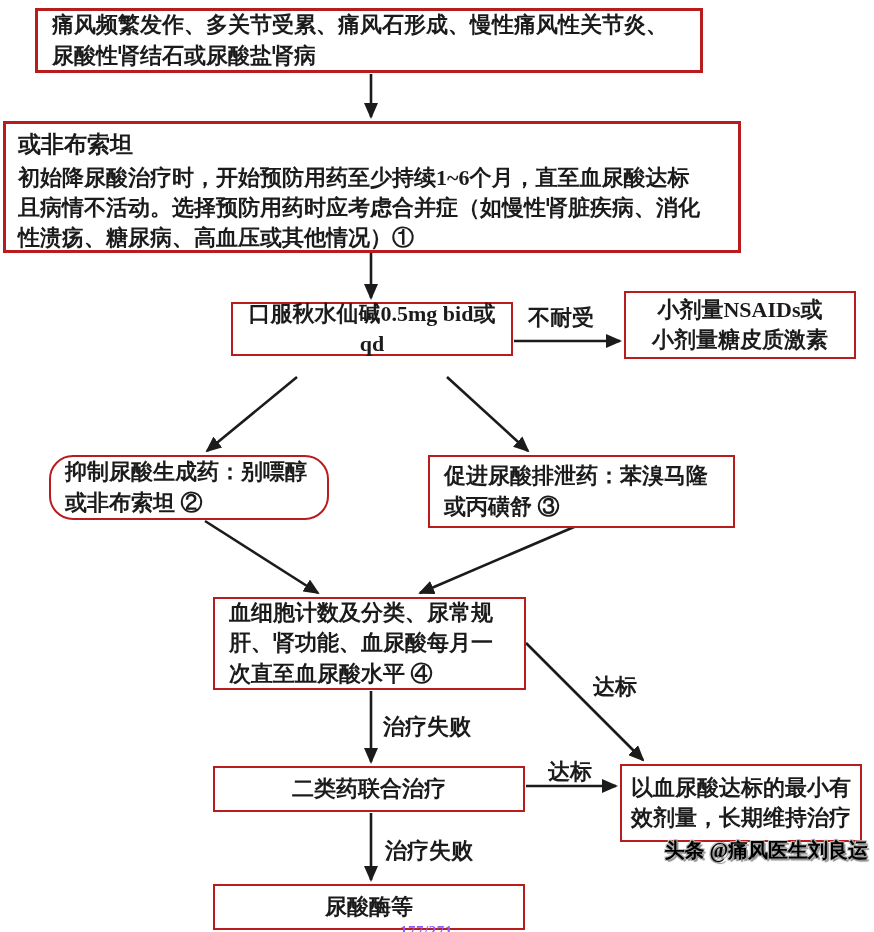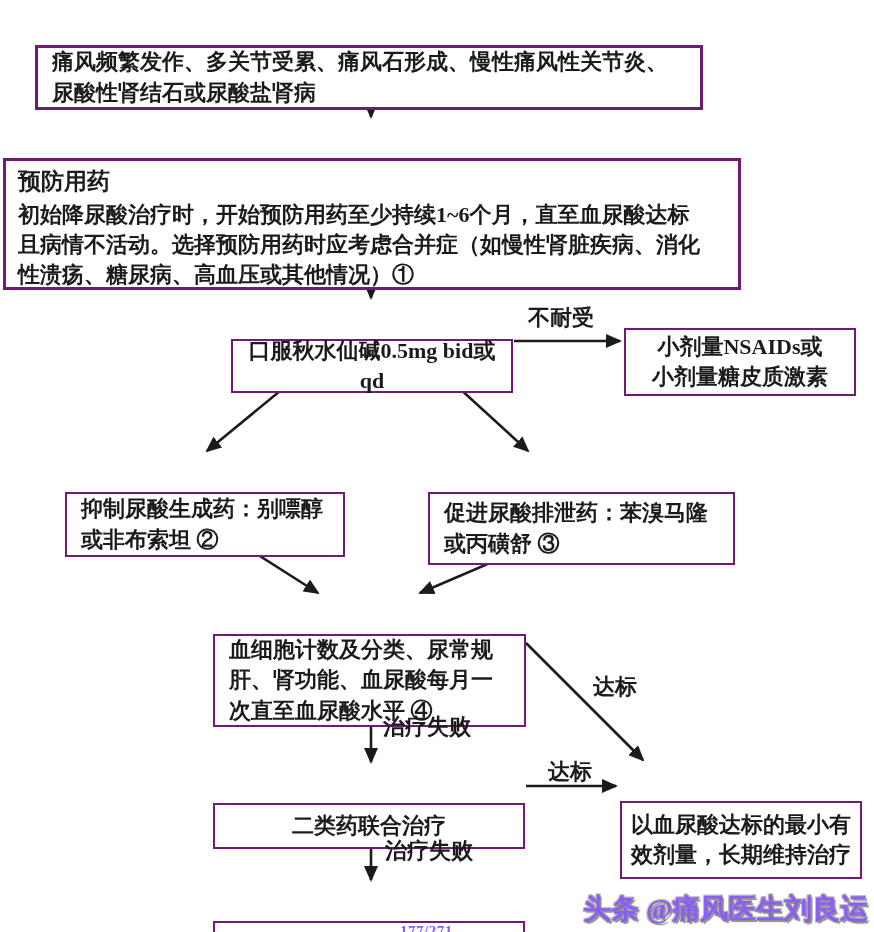--- a/index.html
+++ b/index.html
@@ -9,39 +9,38 @@
     background:#ffffff;
     font-family:"Liberation Serif","DejaVu Serif",serif;
     color:#1b1b1b;
     overflow:hidden;
   }
   #arrows{position:absolute;left:0;top:0;width:874px;height:932px;}
   .box{
     position:absolute;
     box-sizing:border-box;
     background:#ffffff;
-    border:2px solid #701a75;
+    border:2px solid #b91c1c;
     font-weight:bold;
     font-size:22px;
     line-height:1.38;
     display:flex;
     flex-direction:column;
     justify-content:center;
-    margin-top:37px;
   }
   .box .ln{white-space:nowrap;}
   .thick{border-width:3px;}
   .center{text-align:center;align-items:center;}
   .left{text-align:left;align-items:flex-start;}
   #box-criteria{left:35px;top:8px;width:668px;height:65px;padding:2px 14px;}
   #box-prophylaxis{left:3px;top:121px;width:738px;height:132px;padding:2px 12px;justify-content:flex-start;}
   #box-prophylaxis .title{text-align:center;font-size:23px;margin:3px 0 2px 0;}
   #box-colchicine{left:231px;top:302px;width:282px;height:54px;}
   #box-nsaids{left:624px;top:291px;width:232px;height:68px;}
-  #box-xanthine{left:65px;top:455px;width:280px;height:65px;padding:2px 14px;}
+  #box-xanthine{left:49px;top:455px;width:280px;height:65px;padding:2px 14px;border-radius:24px;}
   #box-uricosuric{left:428px;top:455px;width:307px;height:73px;padding:2px 14px;}
   #box-monitor{left:213px;top:597px;width:313px;height:93px;padding:2px 14px;}
   #box-combination{left:213px;top:766px;width:312px;height:46px;}
   #box-maintain{left:620px;top:764px;width:242px;height:78px;padding:2px 9px;}
   #box-uricase{left:213px;top:884px;width:312px;height:46px;}
   .edge-label{
     position:absolute;
     font-size:22px;
     font-weight:bold;
     white-space:nowrap;
@@ -51,23 +50,23 @@
   #lbl-fail-upper{left:383px;top:712px;}
   #lbl-target-lower{left:548px;top:757px;}
   #lbl-fail-lower{left:385px;top:836px;}
   #page-indicator{
     position:absolute;left:400px;top:903px;
     font-size:15px;font-weight:bold;color:#8b5cf6;
     letter-spacing:0.5px;
     margin-top:20px;
   }
   #watermark{
-    position:absolute;right:6px;top:890px;
-    font-size:28px;font-weight:bold;
-    color:#8b5cf6;
+    position:absolute;right:6px;top:837px;
+    font-size:20px;font-weight:bold;
+    color:#000000;
     text-shadow:2px 2px 1px #8f8f8f,-1px -1px 0 #c2c2c2,1px -1px 0 #a8a8a8,-1px 1px 0 #a8a8a8;
     white-space:nowrap;
   }
 </style>
 </head>
 <body>
 
 <div id="stage">
 
   <svg id="arrows" viewBox="0 0 874 932" xmlns="http://www.w3.org/2000/svg">
@@ -90,21 +89,21 @@
       <line x1="371" y1="813" x2="371" y2="880" marker-end="url(#ah)"></line>
     </g>
   </svg>
 
   <div class="box thick left" id="box-criteria">
     <div class="ln">痛风频繁发作、多关节受累、痛风石形成、慢性痛风性关节炎、</div>
     <div class="ln">尿酸性肾结石或尿酸盐肾病</div>
   </div>
 
   <div class="box thick left" id="box-prophylaxis">
-    <div class="title">预防用药</div>
+    <div class="title">或非布索坦</div>
     <div class="ln">初始降尿酸治疗时，开始预防用药至少持续1~6个月，直至血尿酸达标</div>
     <div class="ln">且病情不活动。选择预防用药时应考虑合并症（如慢性肾脏疾病、消化</div>
     <div class="ln">性溃疡、糖尿病、高血压或其他情况）①</div>
   </div>
 
   <div class="box center" id="box-colchicine">
     <div class="ln">口服秋水仙碱0.5mg bid或</div>
     <div class="ln">qd</div>
   </div>
 

